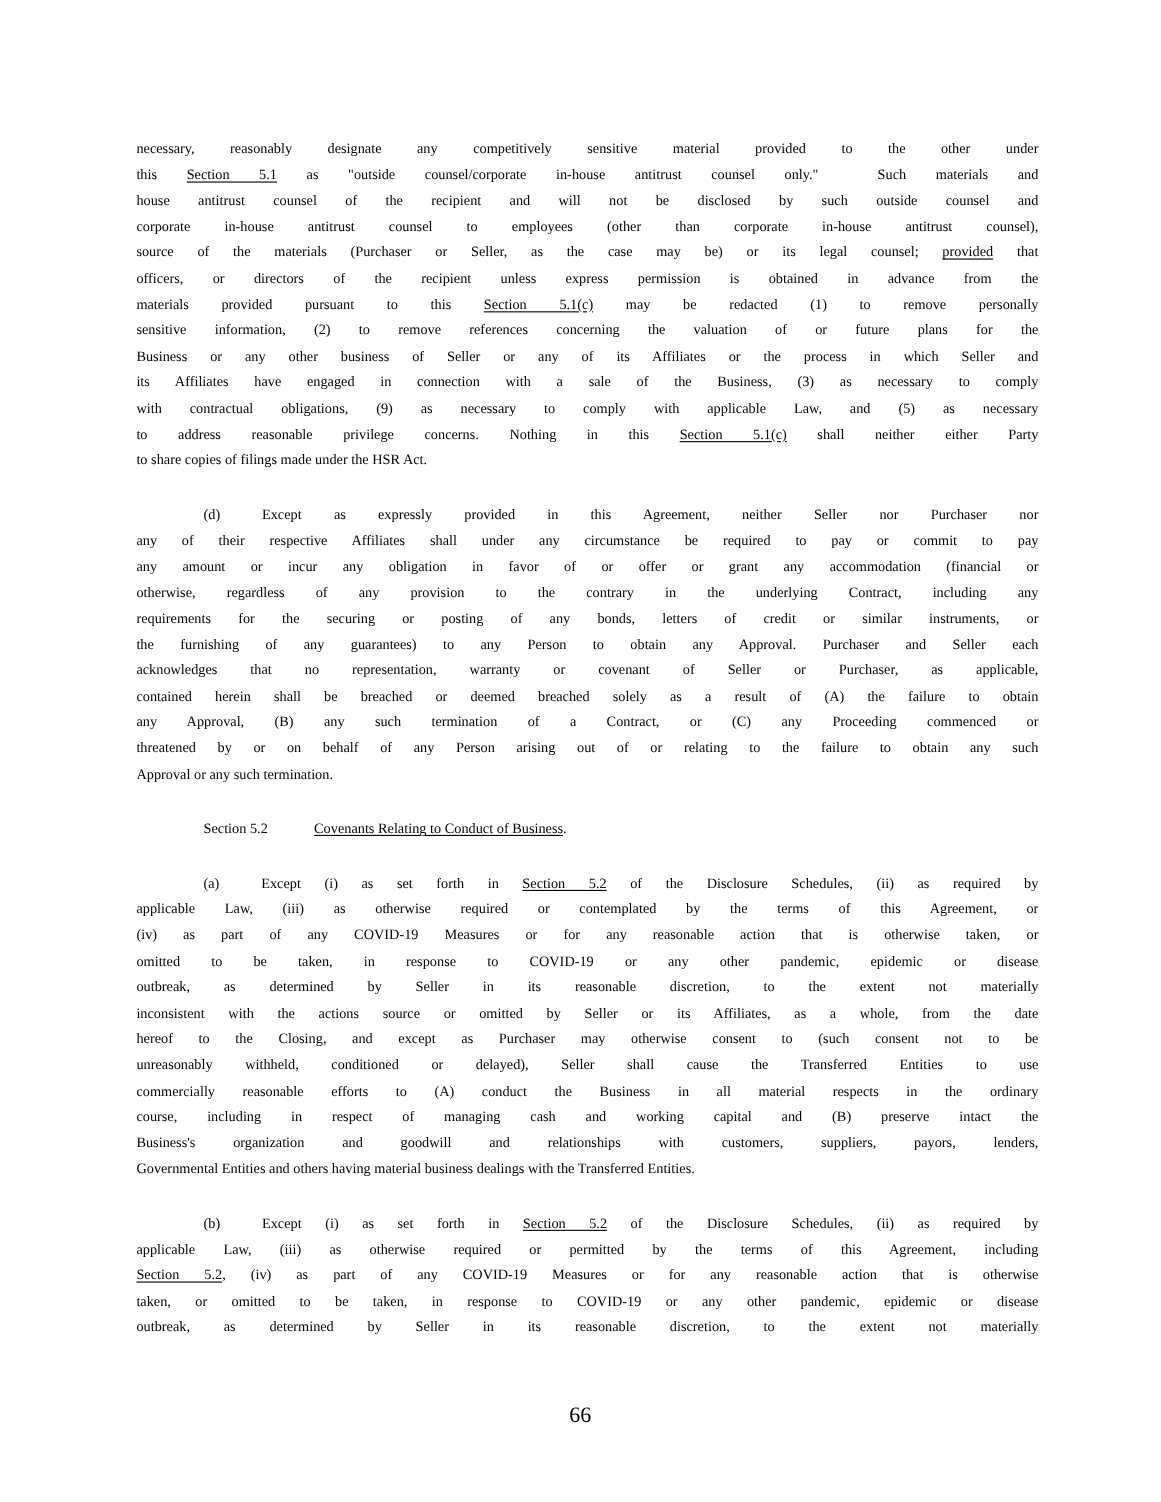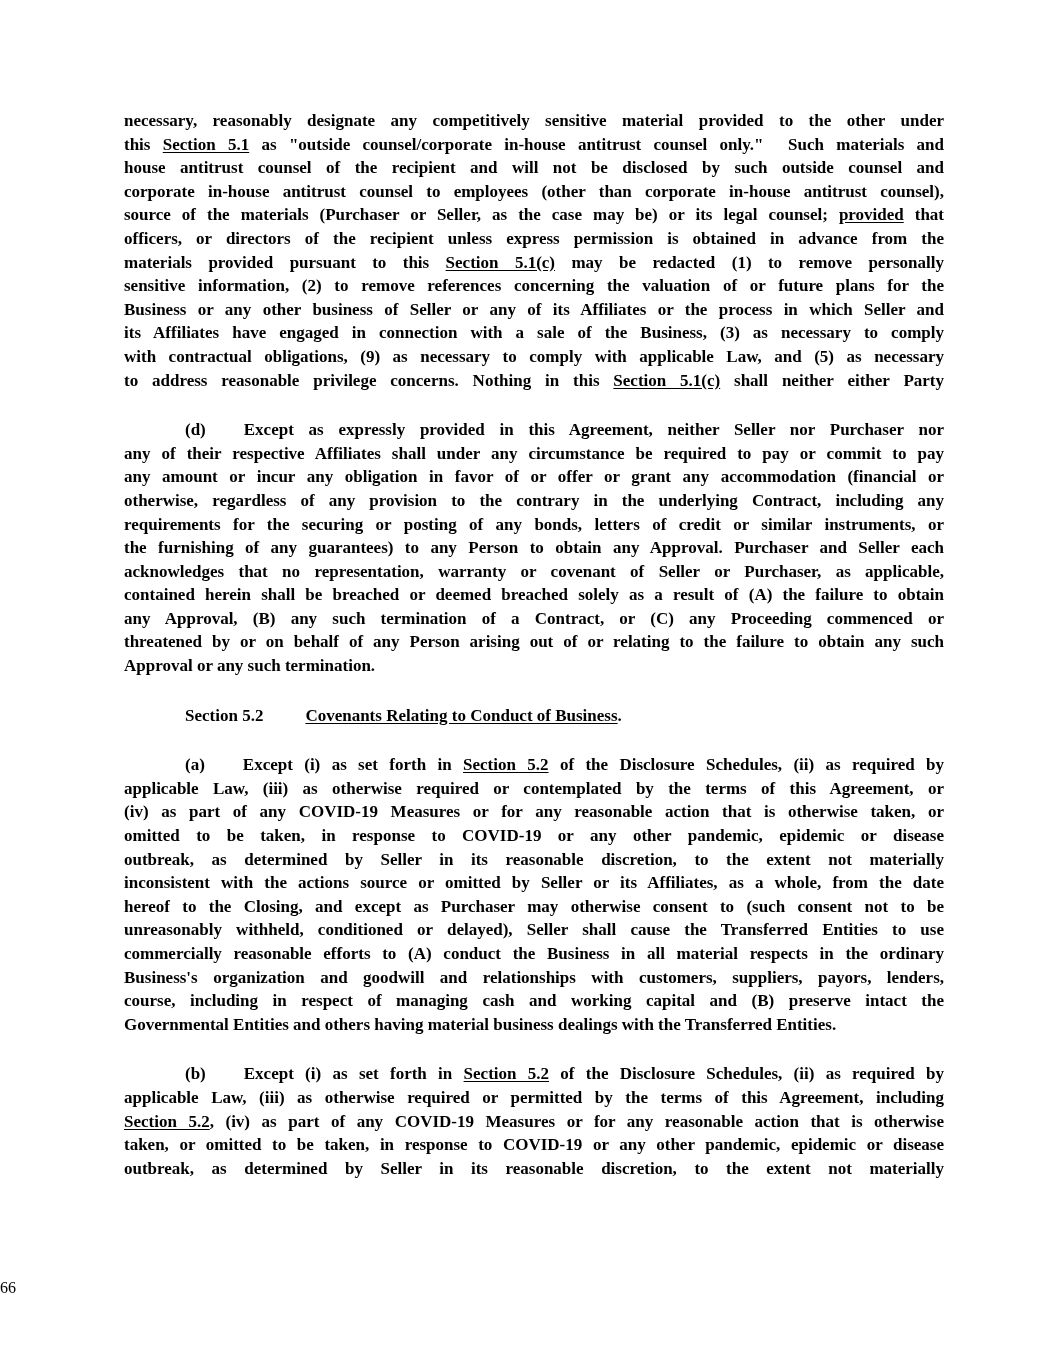--- a/index.html
+++ b/index.html
@@ -12,45 +12,45 @@
     width: 1055px;
     height: 1365px;
     background: #ffffff;
     color: #000000;
     font-family: "Liberation Serif", serif;
     overflow: hidden;
   }
   .doc {
     position: absolute;
     left: 124px;
-    top: 109px;
+    top: 123px;
     width: 820px;
-    font-size: 17px;
+    font-size: 13px;
     line-height: 23.6px;
-    font-weight: bold;
   }
   .para { margin: 0 0 26px 0; }
   .line {
     height: 23.6px;
     white-space: nowrap;
     text-align: justify;
     text-align-last: justify;
   }
   .line.last {
     text-align: left;
     text-align-last: auto;
   }
   .gap { display: inline-block; height: 1px; }
   .u { text-decoration: underline; text-underline-offset: 2px; }
   .page-num {
     position: absolute;
     top: 1276px;
     left: 0;
     width: 100%;
-    font-size: 16px;
+    text-align: center;
+    font-size: 20px;
     line-height: 23.6px;
   }
 </style>
 </head>
 <body>
 
 <div class="page">
   <div class="doc">
       <div class="para">
         <div class="line"><span>necessary, reasonably designate any competitively sensitive material provided to the other under</span></div>
@@ -58,20 +58,21 @@
         <div class="line"><span>house antitrust counsel of the recipient and will not be disclosed by such outside counsel and</span></div>
         <div class="line"><span>corporate in-house antitrust counsel to employees (other than corporate in-house antitrust counsel),</span></div>
         <div class="line"><span>source of the materials (Purchaser or Seller, as the case may be) or its legal counsel; </span><span class="u">provided</span><span> that</span></div>
         <div class="line"><span>officers, or directors of the recipient unless express permission is obtained in advance from the</span></div>
         <div class="line"><span>materials provided pursuant to this </span><span class="u">Section 5.1(c)</span><span> may be redacted (1) to remove personally</span></div>
         <div class="line"><span>sensitive information, (2) to remove references concerning the valuation of or future plans for the</span></div>
         <div class="line"><span>Business or any other business of Seller or any of its Affiliates or the process in which Seller and</span></div>
         <div class="line"><span>its Affiliates have engaged in connection with a sale of the Business, (3) as necessary to comply</span></div>
         <div class="line"><span>with contractual obligations, (9) as necessary to comply with applicable Law, and (5) as necessary</span></div>
         <div class="line"><span>to address reasonable privilege concerns. Nothing in this </span><span class="u">Section 5.1(c)</span><span> shall neither either Party</span></div>
+        <div class="line last"><span>to share copies of filings made under the HSR Act.</span></div>
       </div>
       <div class="para">
         <div class="line"><span class="gap" style="width: 61px;"></span><span>(d)</span><span class="gap" style="width: 38px;"></span><span>Except as expressly provided in this Agreement, neither Seller nor Purchaser nor</span></div>
         <div class="line"><span>any of their respective Affiliates shall under any circumstance be required to pay or commit to pay</span></div>
         <div class="line"><span>any amount or incur any obligation in favor of or offer or grant any accommodation (financial or</span></div>
         <div class="line"><span>otherwise, regardless of any provision to the contrary in the underlying Contract, including any</span></div>
         <div class="line"><span>requirements for the securing or posting of any bonds, letters of credit or similar instruments, or</span></div>
         <div class="line"><span>the furnishing of any guarantees) to any Person to obtain any Approval. Purchaser and Seller each</span></div>
         <div class="line"><span>acknowledges that no representation, warranty or covenant of Seller or Purchaser, as applicable,</span></div>
         <div class="line"><span>contained herein shall be breached or deemed breached solely as a result of (A) the failure to obtain</span></div>
@@ -85,22 +86,22 @@
       <div class="para">
         <div class="line"><span class="gap" style="width: 61px;"></span><span>(a)</span><span class="gap" style="width: 38px;"></span><span>Except (i) as set forth in </span><span class="u">Section 5.2</span><span> of the Disclosure Schedules, (ii) as required by</span></div>
         <div class="line"><span>applicable Law, (iii) as otherwise required or contemplated by the terms of this Agreement, or</span></div>
         <div class="line"><span>(iv) as part of any COVID-19 Measures or for any reasonable action that is otherwise taken, or</span></div>
         <div class="line"><span>omitted to be taken, in response to COVID-19 or any other pandemic, epidemic or disease</span></div>
         <div class="line"><span>outbreak, as determined by Seller in its reasonable discretion, to the extent not materially</span></div>
         <div class="line"><span>inconsistent with the actions source or omitted by Seller or its Affiliates, as a whole, from the date</span></div>
         <div class="line"><span>hereof to the Closing, and except as Purchaser may otherwise consent to (such consent not to be</span></div>
         <div class="line"><span>unreasonably withheld, conditioned or delayed), Seller shall cause the Transferred Entities to use</span></div>
         <div class="line"><span>commercially reasonable efforts to (A) conduct the Business in all material respects in the ordinary</span></div>
+        <div class="line"><span>course, including in respect of managing cash and working capital and (B) preserve intact the</span></div>
         <div class="line"><span>Business's organization and goodwill and relationships with customers, suppliers, payors, lenders,</span></div>
-        <div class="line"><span>course, including in respect of managing cash and working capital and (B) preserve intact the</span></div>
         <div class="line last"><span>Governmental Entities and others having material business dealings with the Transferred Entities.</span></div>
       </div>
       <div class="para">
         <div class="line"><span class="gap" style="width: 61px;"></span><span>(b)</span><span class="gap" style="width: 38px;"></span><span>Except (i) as set forth in </span><span class="u">Section 5.2</span><span> of the Disclosure Schedules, (ii) as required by</span></div>
         <div class="line"><span>applicable Law, (iii) as otherwise required or permitted by the terms of this Agreement, including</span></div>
         <div class="line"><span class="u">Section 5.2</span><span>, (iv) as part of any COVID-19 Measures or for any reasonable action that is otherwise</span></div>
         <div class="line"><span>taken, or omitted to be taken, in response to COVID-19 or any other pandemic, epidemic or disease</span></div>
         <div class="line"><span>outbreak, as determined by Seller in its reasonable discretion, to the extent not materially</span></div>
       </div>
     </div>

